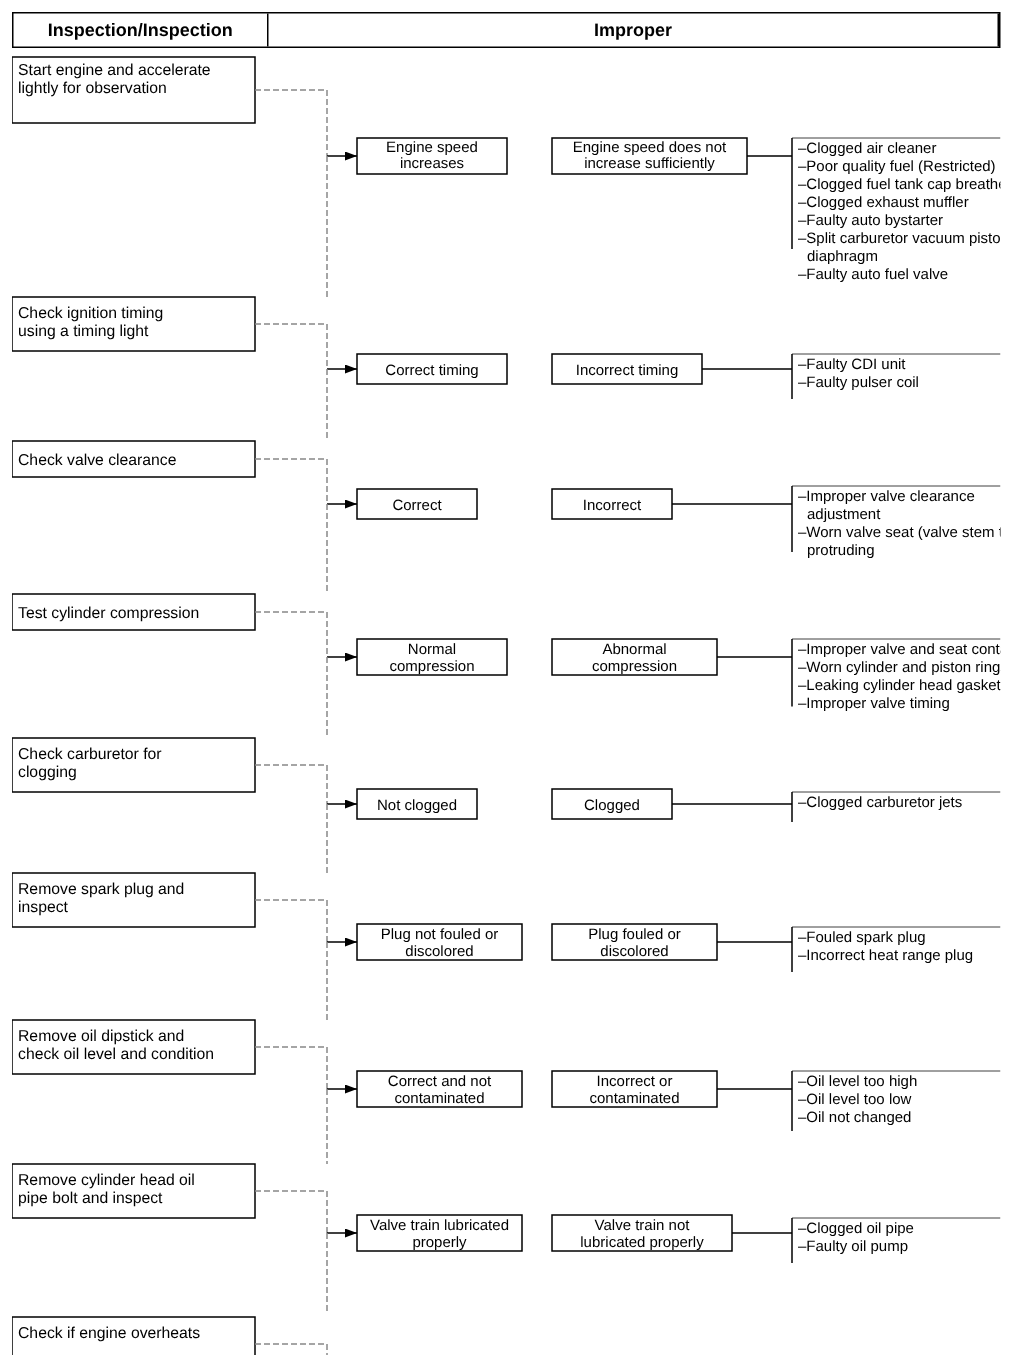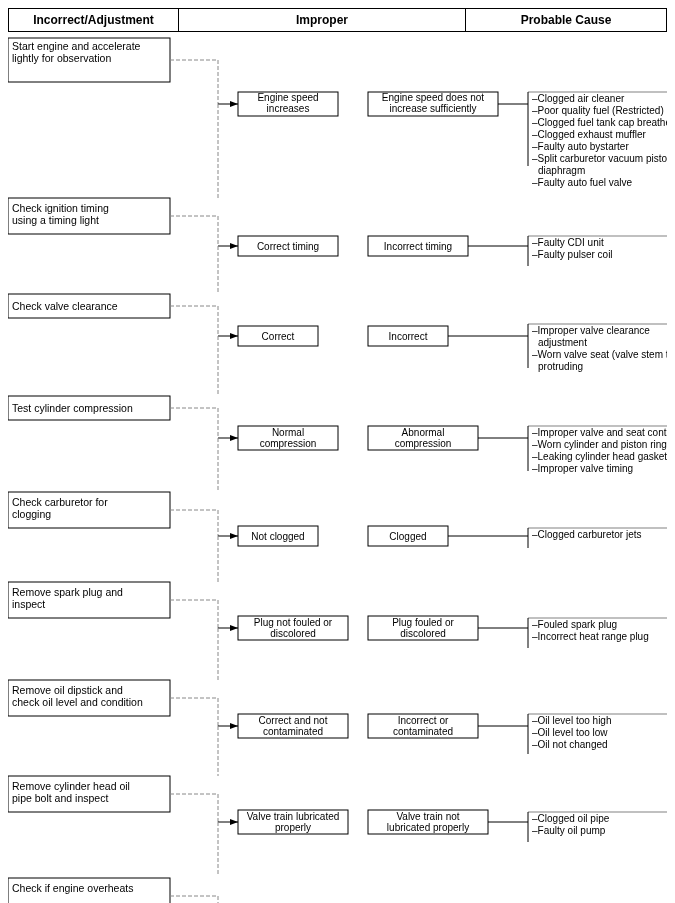--- a/index.html
+++ b/index.html
@@ -35,23 +35,22 @@
     .header-left { width: 170px; border-right: 1px solid #000; }
     .header-center { flex: 1; border-right: 1px solid #000; }
     .header-right { width: 200px; }
   </style>
 </head>
 <body>
 
 <div class="diagram-container">
 
   <div class="header-row">
-    <div class="header-cell header-left">Incorrect/Adjustment</div>
+    <div class="header-cell header-left">Inspection/Inspection</div>
     <div class="header-cell header-center">Improper</div>
-    <div class="header-cell header-right">Probable Cause</div>
   </div>
 
   <svg width="659" height="860" viewBox="0 0 659 860" style="display:block; margin: 0 auto;">
 
     <defs>
       <marker id="arrowhead" markerWidth="8" markerHeight="6" refX="8" refY="3" orient="auto">
         <polygon points="0 0, 8 3, 0 6" fill="#000"></polygon>
       </marker>
       <marker id="arrowdown" markerWidth="8" markerHeight="8" refX="4" refY="8" orient="auto">
         <polygon points="0 0, 8 0, 4 8" fill="#000"></polygon>

